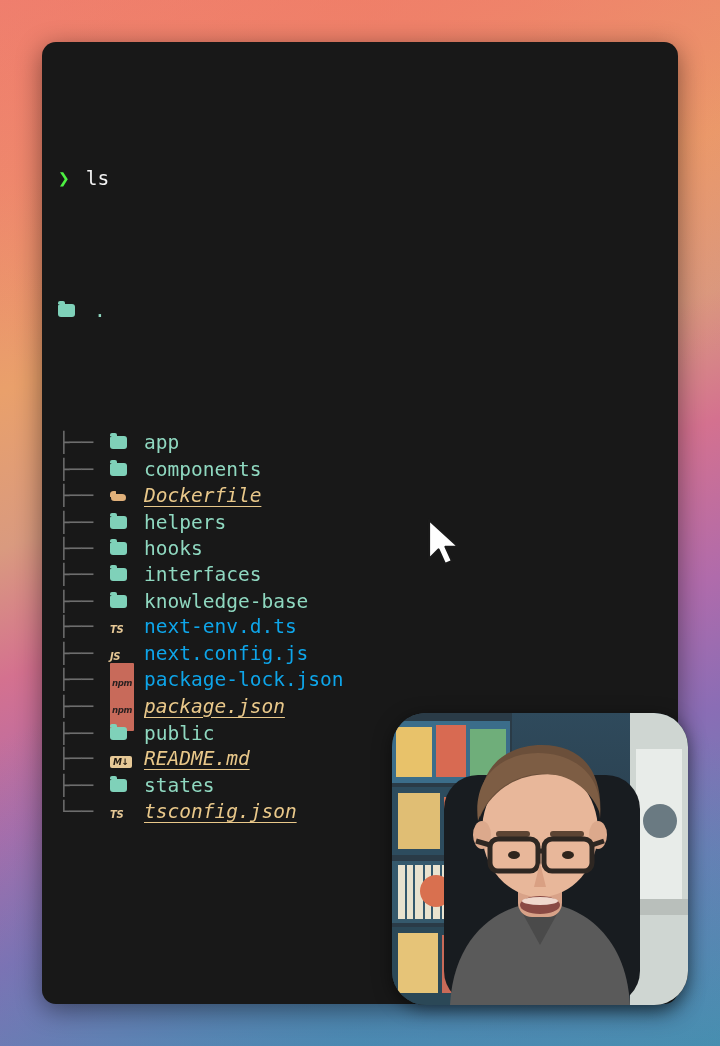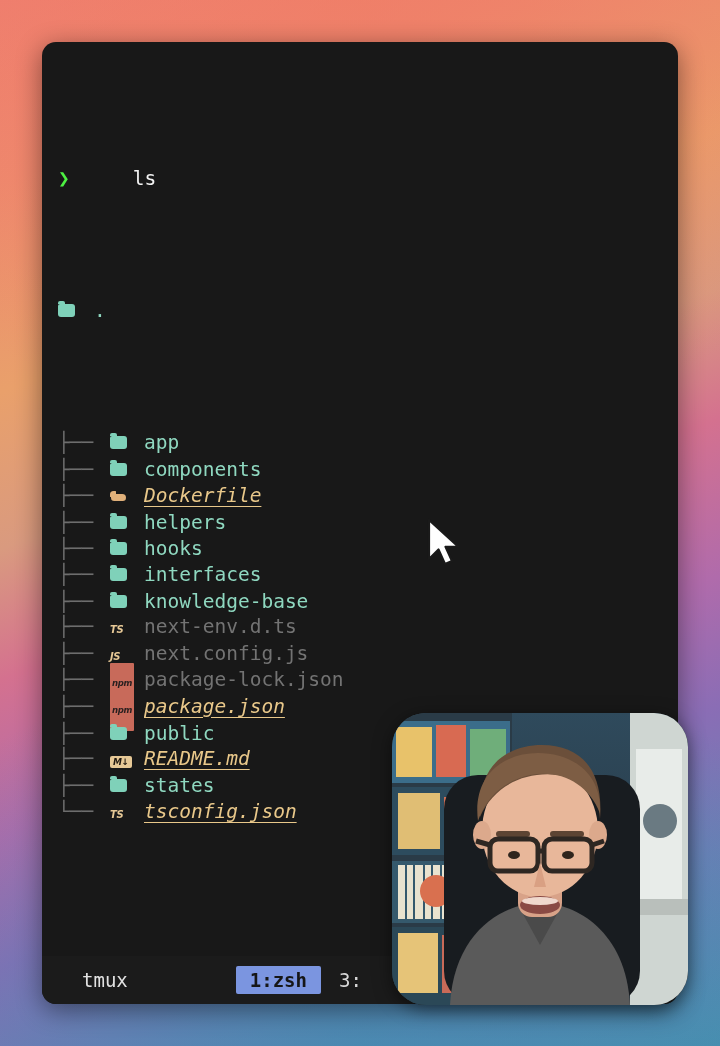--- a/index.html
+++ b/index.html
@@ -44,23 +44,23 @@
     bottom:48px;
     padding:18px 16px 0 16px;
     font-size:19.5px;
     line-height:26.4px;
     color:#d6d6d6;
     letter-spacing:0px;
     white-space:pre;
   }
   
   .c-prompt   { color:#4df042; font-weight:bold; }
-  .c-cmd      { color:#f2f2f2;margin-left:47px; }
+  .c-cmd      { color:#f2f2f2; }
   .c-dir      { color:#8fd8c0; }
-  .c-file     { color:#737373; }
+  .c-file     { color:#0ea5e9; }
   .c-special  { color:#e9c88a; text-decoration:underline; text-underline-offset:4px;font-style:italic; }
 
   .row{ display:flex; align-items:baseline; height:26.4px; }
   .tree-col{ width:52px; color:#6d6d6d; flex:0 0 52px; }
   .icon-col{ width:26px; flex:0 0 26px; display:inline-flex; align-items:center;
              justify-content:flex-start; height:26.4px; }
 
   
   .ico-folder{
     display:inline-block; width:17px; height:13px;
@@ -156,27 +156,20 @@
       
       <div id="tree-rows"><div class="row"><span class="tree-col">├──</span><span class="icon-col"><i class="ico-folder"></i></span><span style="width: 8px; display: inline-block;"></span><span class="c-dir">app</span></div><div class="row"><span class="tree-col">├──</span><span class="icon-col"><i class="ico-folder"></i></span><span style="width: 8px; display: inline-block;"></span><span class="c-dir">components</span></div><div class="row"><span class="tree-col">├──</span><span class="icon-col"><i class="ico-whale"></i></span><span style="width: 8px; display: inline-block;"></span><span class="c-special">Dockerfile</span></div><div class="row"><span class="tree-col">├──</span><span class="icon-col"><i class="ico-folder"></i></span><span style="width: 8px; display: inline-block;"></span><span class="c-dir">helpers</span></div><div class="row"><span class="tree-col">├──</span><span class="icon-col"><i class="ico-folder"></i></span><span style="width: 8px; display: inline-block;"></span><span class="c-dir">hooks</span></div><div class="row"><span class="tree-col">├──</span><span class="icon-col"><i class="ico-folder"></i></span><span style="width: 8px; display: inline-block;"></span><span class="c-dir">interfaces</span></div><div class="row"><span class="tree-col">├──</span><span class="icon-col"><i class="ico-folder"></i></span><span style="width: 8px; display: inline-block;"></span><span class="c-dir">knowledge-base</span></div><div class="row"><span class="tree-col">├──</span><span class="icon-col"><i class="ico-txt">TS</i></span><span style="width: 8px; display: inline-block;"></span><span class="c-file">next-env.d.ts</span></div><div class="row"><span class="tree-col">├──</span><span class="icon-col"><i class="ico-txt">JS</i></span><span style="width: 8px; display: inline-block;"></span><span class="c-file">next.config.js</span></div><div class="row"><span class="tree-col">├──</span><span class="icon-col"><i class="ico-npm">npm</i></span><span style="width: 8px; display: inline-block;"></span><span class="c-file">package-lock.json</span></div><div class="row"><span class="tree-col">├──</span><span class="icon-col"><i class="ico-npm">npm</i></span><span style="width: 8px; display: inline-block;"></span><span class="c-special">package.json</span></div><div class="row"><span class="tree-col">├──</span><span class="icon-col"><i class="ico-folder"></i></span><span style="width: 8px; display: inline-block;"></span><span class="c-dir">public</span></div><div class="row"><span class="tree-col">├──</span><span class="icon-col"><i class="ico-md">M↓</i></span><span style="width: 8px; display: inline-block;"></span><span class="c-special">README.md</span></div><div class="row"><span class="tree-col">├──</span><span class="icon-col"><i class="ico-folder"></i></span><span style="width: 8px; display: inline-block;"></span><span class="c-dir">states</span></div><div class="row"><span class="tree-col">└──</span><span class="icon-col"><i class="ico-txt">TS</i></span><span style="width: 8px; display: inline-block;"></span><span class="c-special">tsconfig.json</span></div></div>
 
       
       <div id="prompt-block">
         
         
       </div>
     </div>
 
-    <div id="tmux-bar">
-      <span id="tmux-left">tmux</span>
-      <span id="tmux-windows">
-          <span class="win-active">1:zsh</span>
-          <span class="win-idle">3:</span>
-        </span>
-    </div>
   </div>
 
   <svg id="mouse" width="40" height="52" viewBox="0 0 40 52">
     <path d="M3 2 L3 41 L12.5 31.5 L19 46 L26 43 L19.5 28.8 L32 28.5 Z" fill="#ffffff" stroke="#1a1a1a" stroke-width="2.2" stroke-linejoin="round"></path>
   </svg>
 
   <div id="webcam">
     <svg viewBox="0 0 296 292" preserveAspectRatio="xMidYMid slice">
       <defs>
         <clipPath id="camclip">

